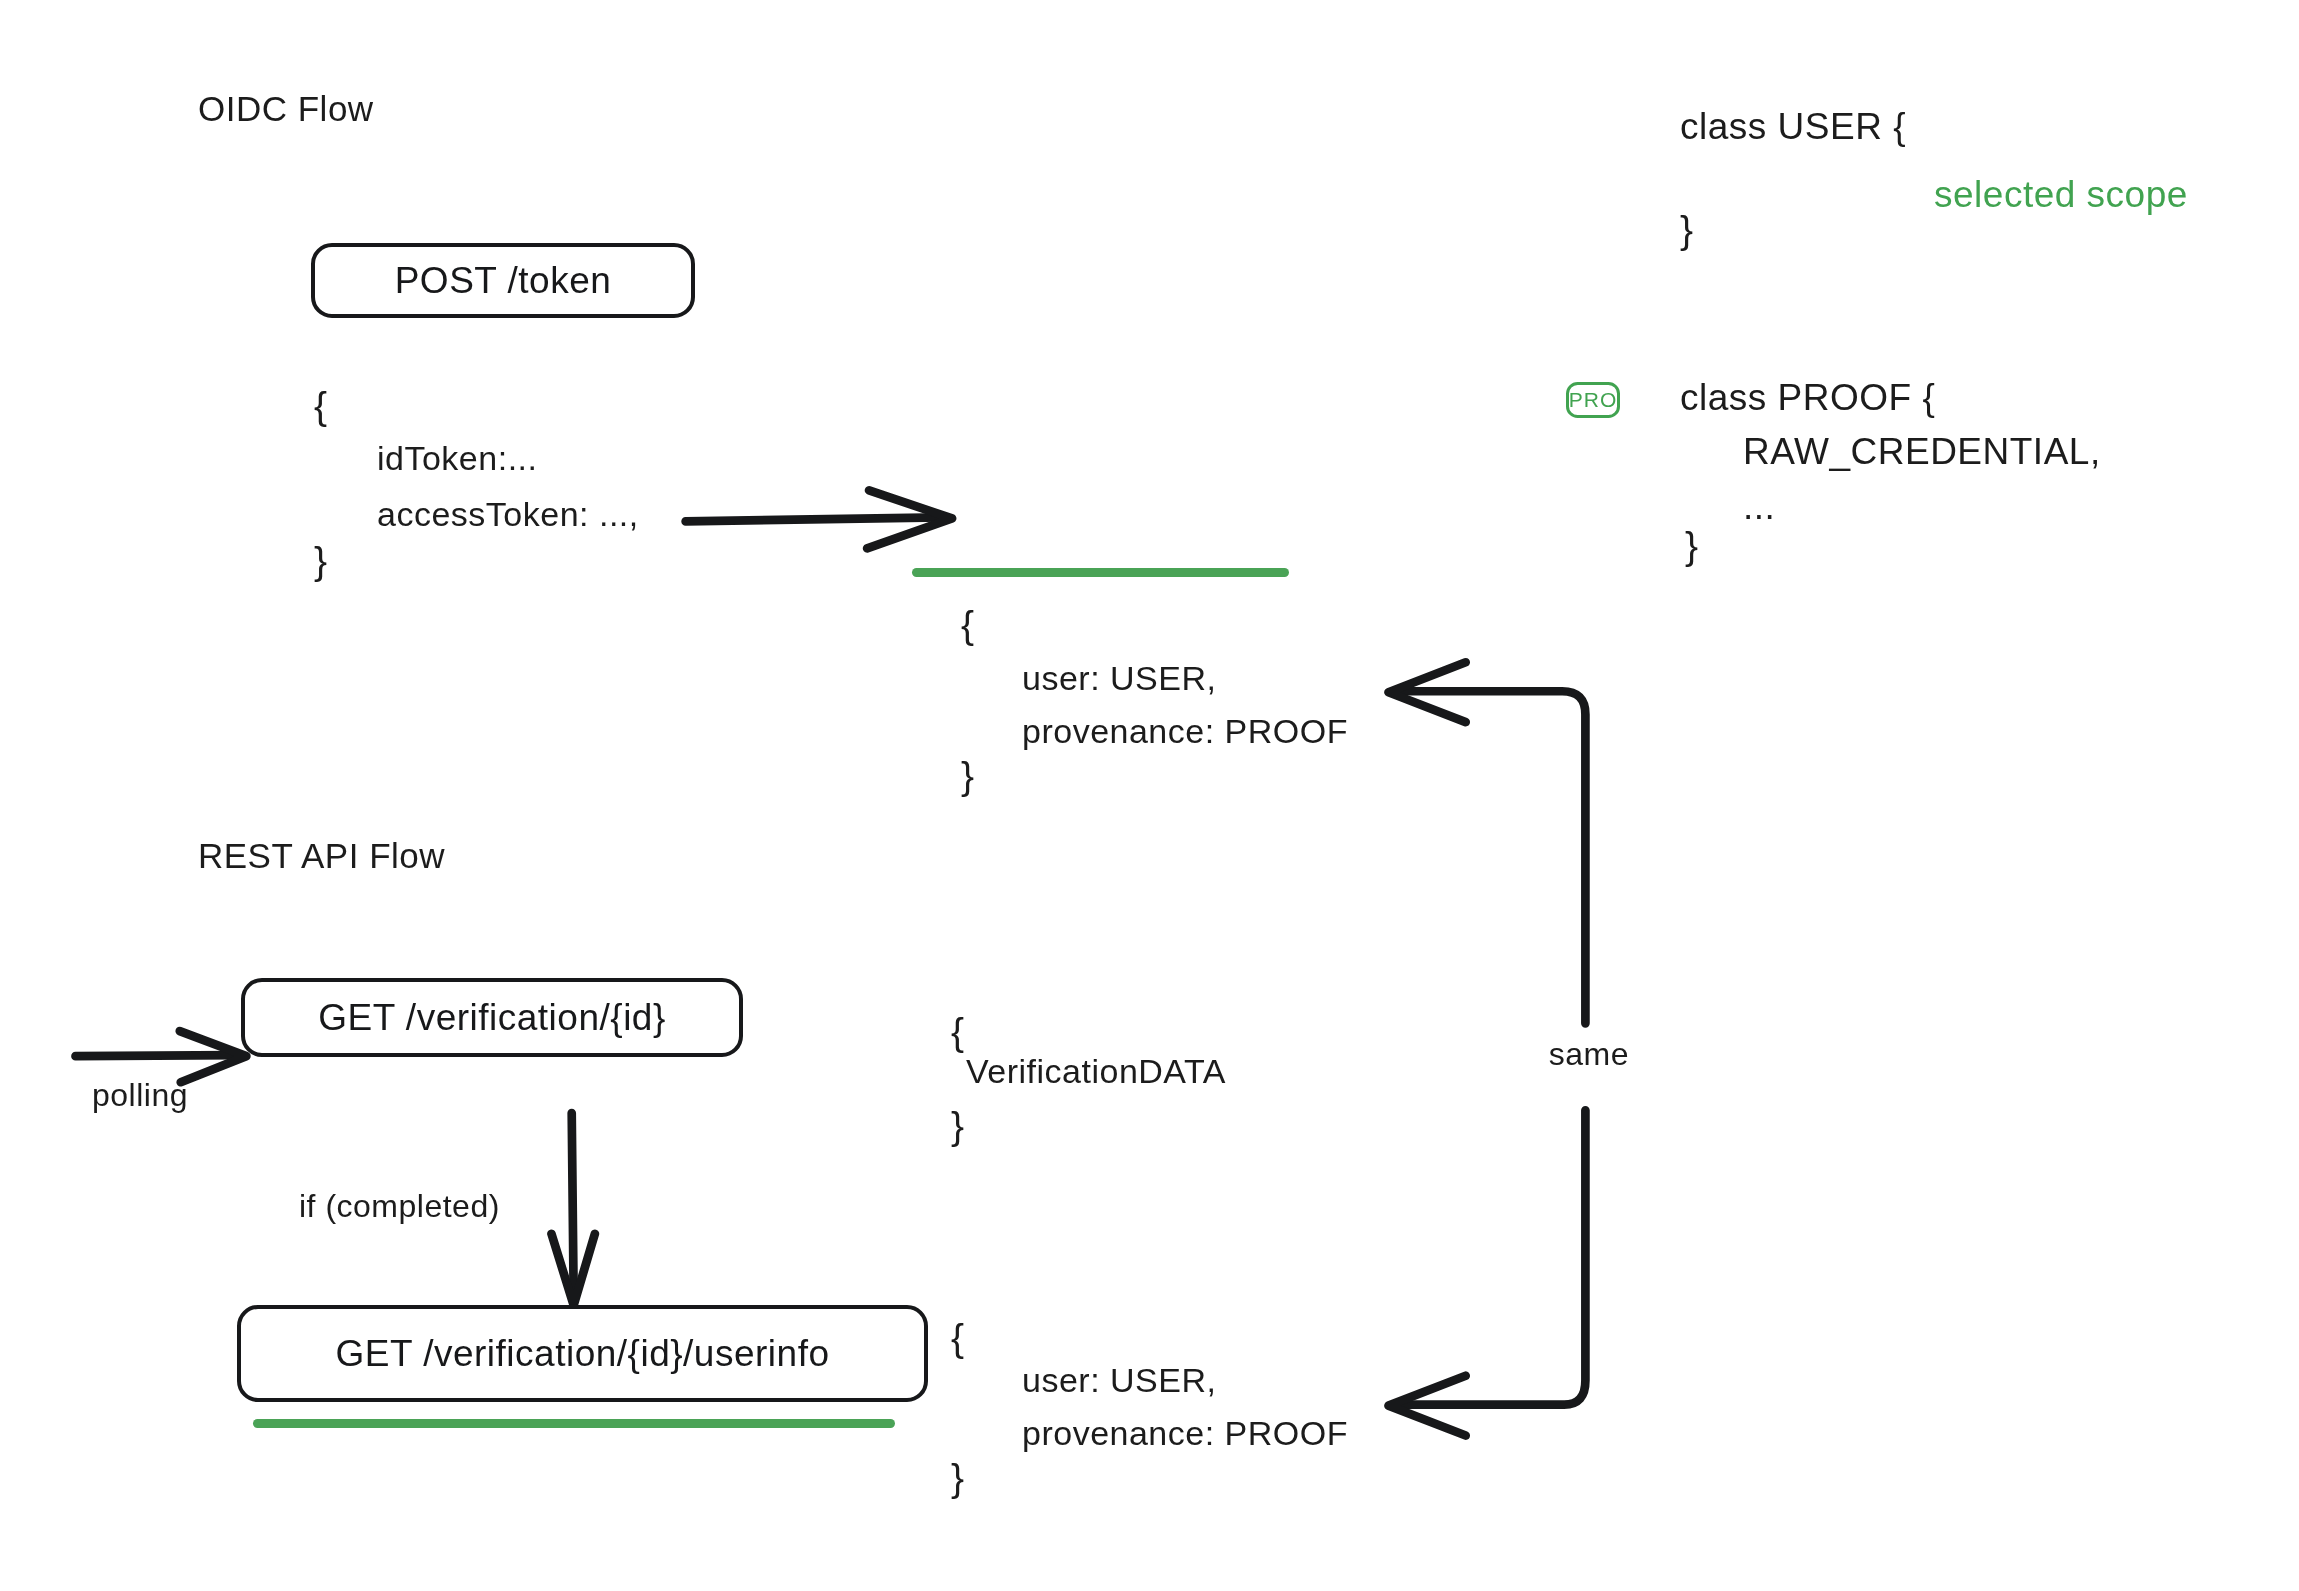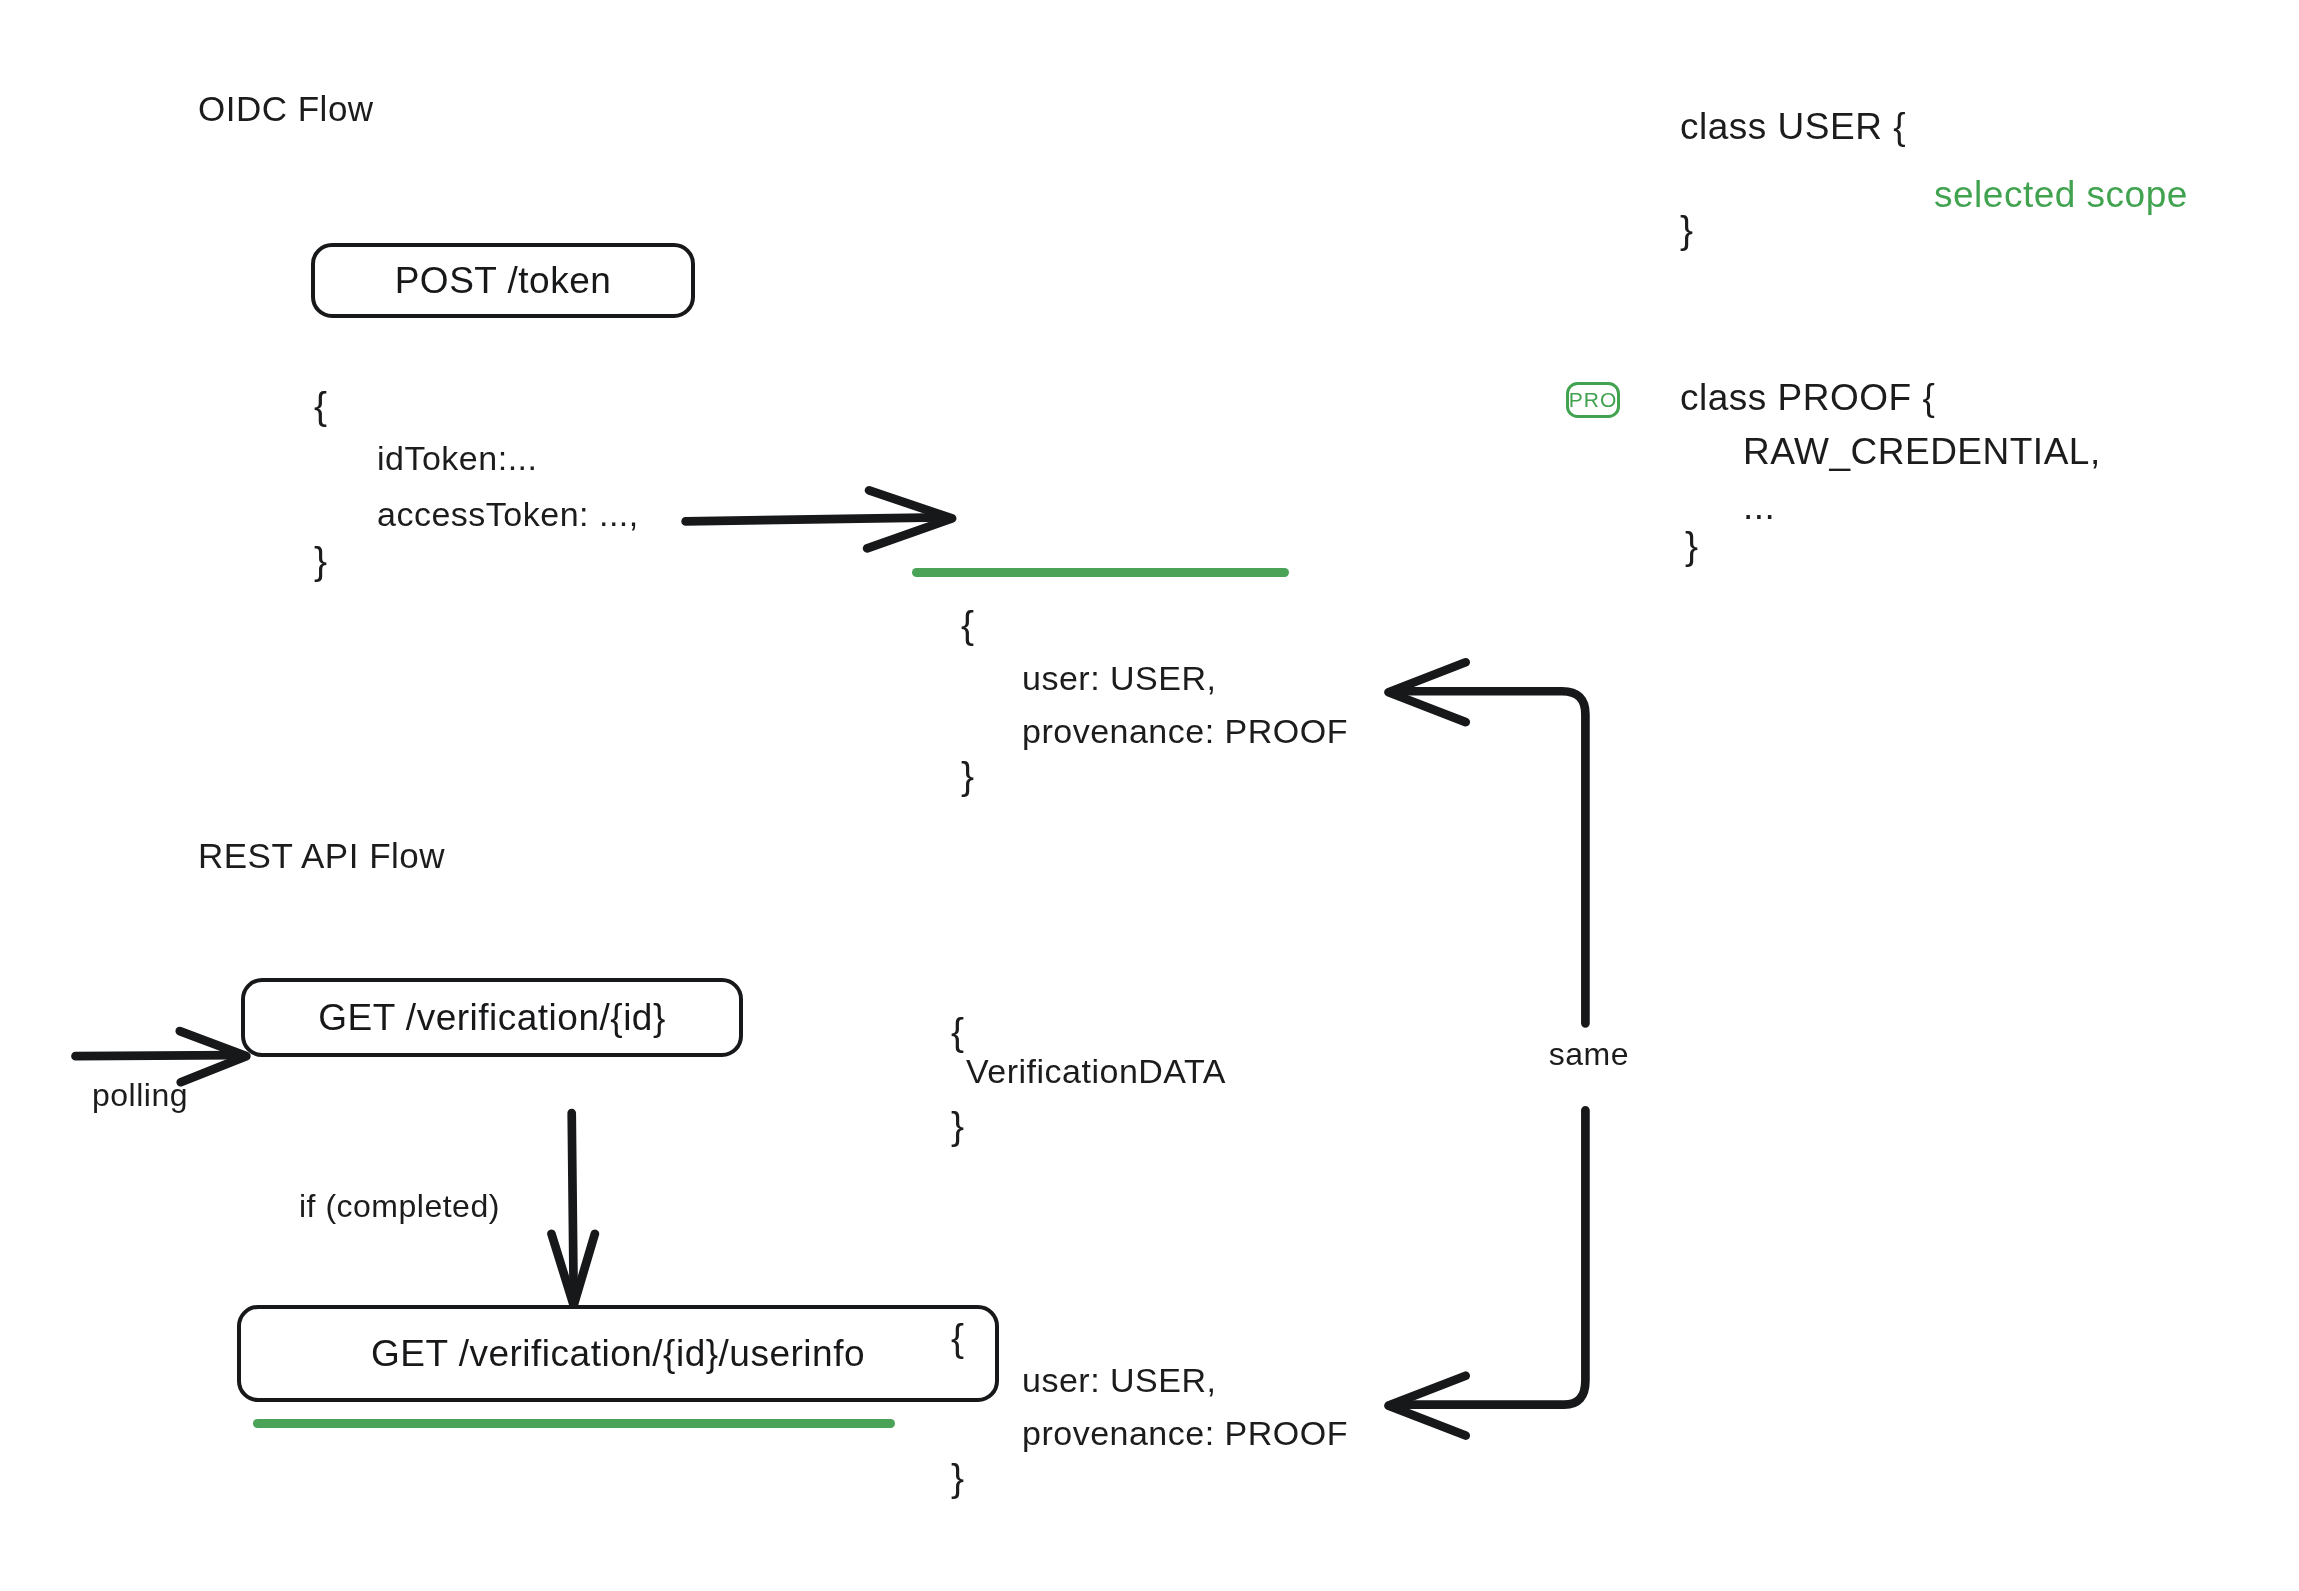--- a/index.html
+++ b/index.html
@@ -147,21 +147,21 @@
   <div class="lbl note" style="left:92px; top:1079px;">polling</div>
 
   <div class="node" style="left:241px; top:978px; width:502px; height:79px;">GET /verification/{id}</div>
 
   <div class="lbl brace" style="left:951px; top:1012px;">{</div>
   <div class="lbl code" style="left:966px; top:1054px;">VerificationDATA</div>
   <div class="lbl brace" style="left:951px; top:1106px;">}</div>
 
   <div class="lbl note" style="left:299px; top:1190px;">if (completed)</div>
 
-  <div class="node" style="left:237px; top:1305px; width:762px; height:97px;">GET /verification/{id}/userinfo</div>
+  <div class="node" style="left:237px; top:1305px; width:691px; height:97px;">GET /verification/{id}/userinfo</div>
   <div class="underline-green" style="left:253px; top:1419px; width:642px;"></div>
 
   <div class="lbl brace" style="left:951px; top:1318px;">{</div>
   <div class="lbl code" style="left:1022px; top:1363px;">user: USER,</div>
   <div class="lbl code" style="left:1022px; top:1416px;">provenance: PROOF</div>
   <div class="lbl brace" style="left:951px; top:1458px;">}</div>
 
   <div class="lbl note" style="left:1543px; top:1036px; background:#ffffff; padding:1.9px 5.8px;">same</div>
 
   <div class="lbl code-big" style="left:1680px; top:108px;">class USER {</div>

